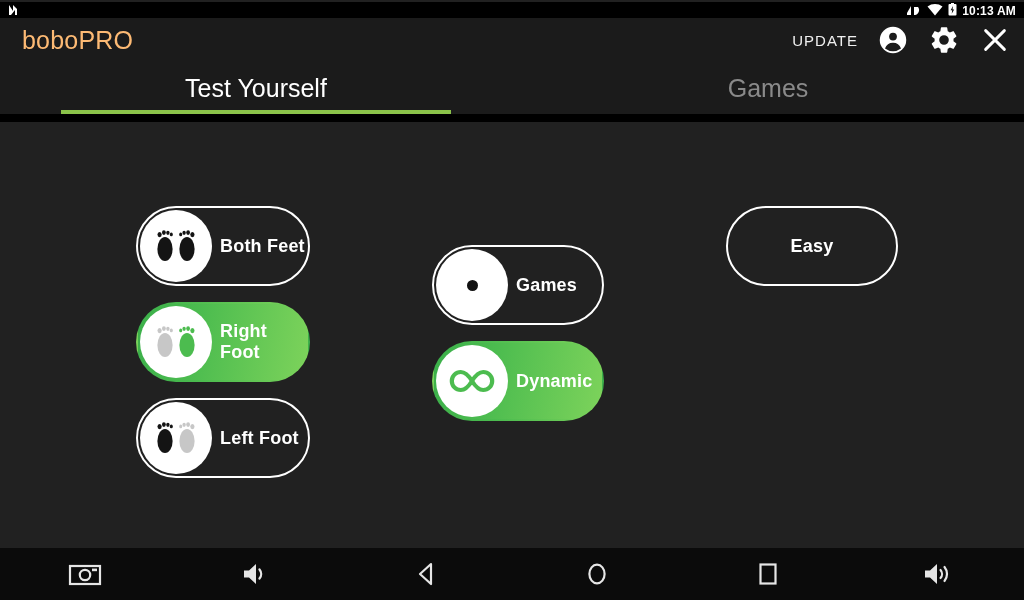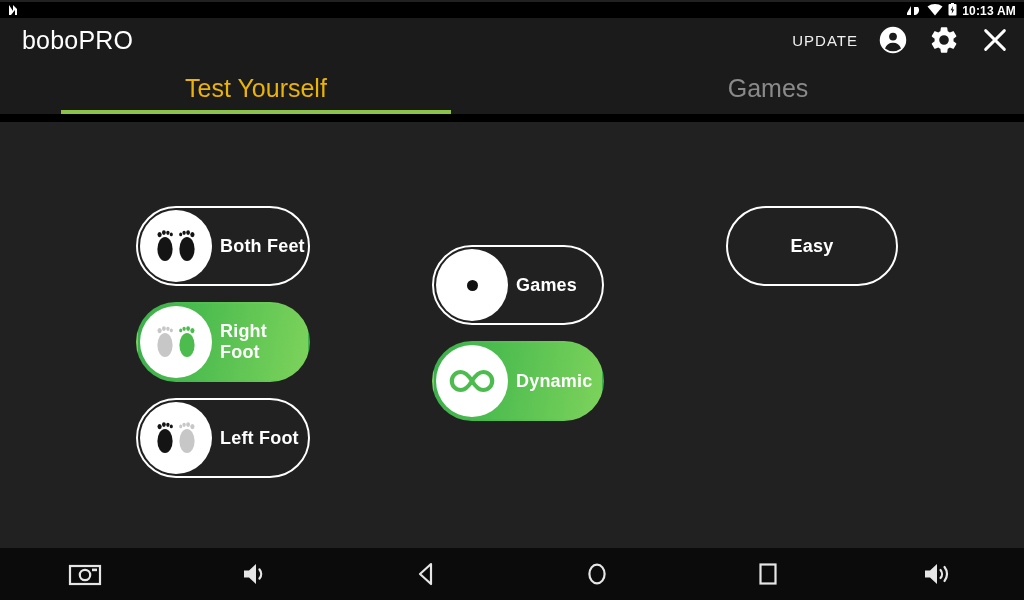--- a/index.html
+++ b/index.html
@@ -20,40 +20,40 @@
   .sb-left { display:flex; align-items:center; gap:4px; }
   .sb-right { margin-left:auto; display:flex; align-items:center; gap:5px; }
   .sb-time { font-size:12px; font-weight:bold; letter-spacing:.2px; color:#fff; }
 
   
   .appbar {
     position:absolute; top:18px; left:0; width:1024px; height:44px;
     background:#1b1b1b; display:flex; align-items:center; padding:0 14px;
   }
   .app-title {
-    font-size:25px; color:#ffffff; font-weight:400; letter-spacing:.2px;
+    font-size:25px; color:#fdba74; font-weight:400; letter-spacing:.2px;
     padding-left:8px;
   }
   .appbar-actions { margin-left:auto; display:flex; align-items:center; gap:20px; }
   .update-label {
     font-size:15px; color:#f0f0f0; letter-spacing:1.0px; font-weight:500;
   }
   .icon-btn { display:flex; align-items:center; justify-content:center; cursor:pointer; }
 
   
   .tabs {
     position:absolute; top:62px; left:0; width:1024px; height:52px;
     background:#1b1b1b; display:flex;
   }
   .tab {
     flex:1; display:flex; align-items:center; justify-content:center;
     position:relative; cursor:pointer;
   }
   .tab-label { font-size:25px; color:#8a8a8a; font-weight:400; }
-  .tab.active .tab-label { color:#eab308; }
+  .tab.active .tab-label { color:#ffffff; }
   .tab.active::after {
     content:""; position:absolute; bottom:0; left:12%; width:76%;
     height:4px; background:#8BC34A;
   }
   .tabs-divider {
     position:absolute; top:114px; left:0; width:1024px; height:8px; background:#000;
   }
 
   
   .content {

